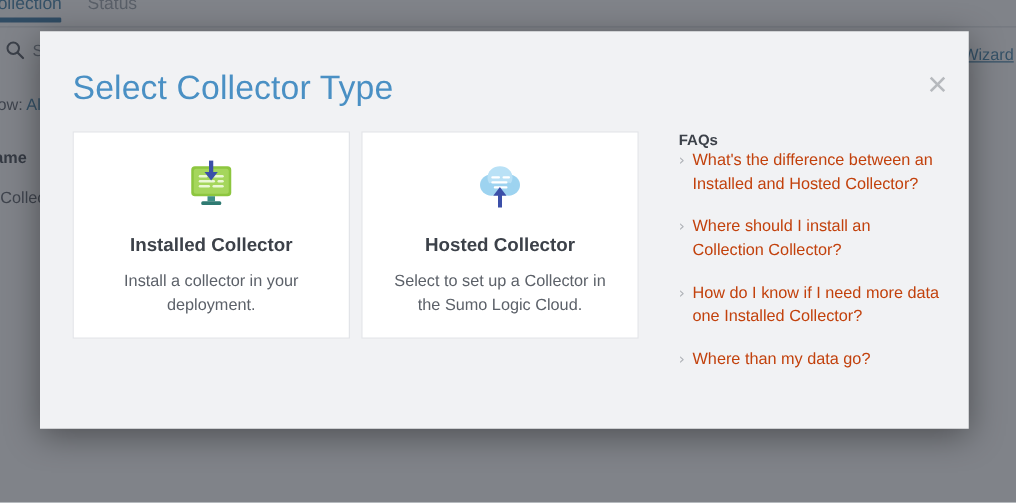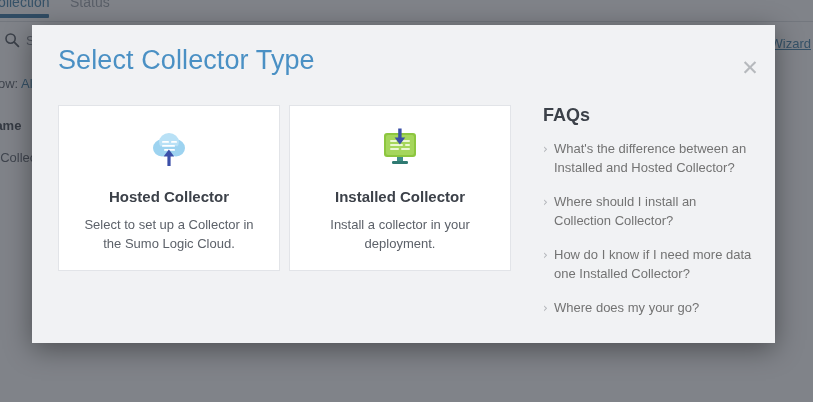--- a/index.html
+++ b/index.html
@@ -135,21 +135,21 @@
     line-height: 26px;
     text-align: center;
     font-family: "DejaVu Sans", sans-serif;
     cursor: pointer;
     user-select: none;
   }
 
   #modal-title {
     position: absolute;
     left: 26px;
-    top: 20px;
+    top: 30px;
     font-size: 27px;
     font-weight: normal;
     color: #4a90c4;
     letter-spacing: 0.1px;
   }
 
   #modal-body {
     position: absolute;
     left: 26px;
     top: 80px;
@@ -199,43 +199,42 @@
     width: 175px;
   }
 
   
   #faq {
     margin-left: 32px;
     width: 226px;
   }
 
   #faq-heading {
-    font-size: 18px;
+    font-size: 12px;
     font-weight: bold;
     color: #3c4149;
-    margin-bottom: 14px;
   }
 
   .faq-item {
     display: flex;
     align-items: flex-start;
     margin-bottom: 15px;
     cursor: pointer;
   }
   .faq-chevron {
     flex: 0 0 auto;
     width: 11px;
     font-size: 12px;
     line-height: 1.5;
     color: #b0b3b8;
     font-family: "DejaVu Sans", sans-serif;
   }
   .faq-text {
     font-size: 13px;
-    color: #737373;
+    color: #c2410c;
     line-height: 1.46;
   }
 </style>
 </head>
 <body>
 
 <div id="app-background">
 
   <div class="bg-tabbar">
     <span class="bg-tab active">Collection</span>
@@ -273,65 +272,65 @@
   <h1 id="modal-title">Select Collector Type</h1>
 
   <div id="modal-body">
 
     <div id="cards">
 
       <div class="collector-card">
         <div class="card-icon">
           <svg width="46" height="44" viewBox="0 0 46 44">
 
+            <rect x="7" y="5" width="32" height="24" rx="3" fill="#8dc63f"></rect>
+            <rect x="9" y="7" width="28" height="20" rx="2" fill="#a5d65c"></rect>
+
+            <rect x="13" y="12" width="7" height="2" rx="1" fill="#eaf7d4"></rect>
+            <rect x="22" y="12" width="11" height="2" rx="1" fill="#eaf7d4"></rect>
+            <rect x="13" y="16" width="13" height="2" rx="1" fill="#eaf7d4"></rect>
+            <rect x="28" y="16" width="5" height="2" rx="1" fill="#eaf7d4"></rect>
+            <rect x="13" y="20" width="9" height="2" rx="1" fill="#eaf7d4"></rect>
+            <rect x="24" y="20" width="9" height="2" rx="1" fill="#eaf7d4"></rect>
+
+            <rect x="20" y="29" width="6" height="4" fill="#3f8f86"></rect>
+            <rect x="15" y="33" width="16" height="3" rx="1.2" fill="#2f7a72"></rect>
+
+            <rect x="21.2" y="0.5" width="3.4" height="11" fill="#3b4fa8"></rect>
+            <polygon points="17.6,9.5 28.2,9.5 22.9,16.4" fill="#3b4fa8"></polygon>
+          </svg>
+        </div>
+        <div class="card-title">Installed Collector</div>
+        <div class="card-desc">Install a collector in your deployment.</div>
+      </div>
+
+      <div class="collector-card">
+        <div class="card-icon">
+          <svg width="46" height="44" viewBox="0 0 46 44">
+
             <g>
               <ellipse cx="16" cy="20" rx="9" ry="8.5" fill="#9dd3f0"></ellipse>
               <ellipse cx="30" cy="20" rx="9" ry="8.5" fill="#9dd3f0"></ellipse>
               <ellipse cx="23" cy="14" rx="10" ry="9" fill="#b9e1f6"></ellipse>
               <rect x="12" y="18" width="22" height="10" rx="5" fill="#9dd3f0"></rect>
             </g>
 
             <rect x="16" y="13" width="7" height="1.8" rx="0.9" fill="#ffffff"></rect>
             <rect x="25" y="13" width="6" height="1.8" rx="0.9" fill="#ffffff"></rect>
             <rect x="16" y="17" width="13" height="1.8" rx="0.9" fill="#ffffff"></rect>
             <rect x="18" y="21" width="11" height="1.8" rx="0.9" fill="#ffffff"></rect>
 
             <rect x="21.4" y="26" width="3.2" height="12" fill="#3b4fa8"></rect>
             <polygon points="17.6,28.5 28.2,28.5 22.9,21.5" fill="#3b4fa8"></polygon>
           </svg>
         </div>
         <div class="card-title">Hosted Collector</div>
         <div class="card-desc">Select to set up a Collector in the Sumo Logic Cloud.</div>
       </div>
 
-      <div class="collector-card">
-        <div class="card-icon">
-          <svg width="46" height="44" viewBox="0 0 46 44">
-
-            <rect x="7" y="5" width="32" height="24" rx="3" fill="#8dc63f"></rect>
-            <rect x="9" y="7" width="28" height="20" rx="2" fill="#a5d65c"></rect>
-
-            <rect x="13" y="12" width="7" height="2" rx="1" fill="#eaf7d4"></rect>
-            <rect x="22" y="12" width="11" height="2" rx="1" fill="#eaf7d4"></rect>
-            <rect x="13" y="16" width="13" height="2" rx="1" fill="#eaf7d4"></rect>
-            <rect x="28" y="16" width="5" height="2" rx="1" fill="#eaf7d4"></rect>
-            <rect x="13" y="20" width="9" height="2" rx="1" fill="#eaf7d4"></rect>
-            <rect x="24" y="20" width="9" height="2" rx="1" fill="#eaf7d4"></rect>
-
-            <rect x="20" y="29" width="6" height="4" fill="#3f8f86"></rect>
-            <rect x="15" y="33" width="16" height="3" rx="1.2" fill="#2f7a72"></rect>
-
-            <rect x="21.2" y="0.5" width="3.4" height="11" fill="#3b4fa8"></rect>
-            <polygon points="17.6,9.5 28.2,9.5 22.9,16.4" fill="#3b4fa8"></polygon>
-          </svg>
-        </div>
-        <div class="card-title">Installed Collector</div>
-        <div class="card-desc">Install a collector in your deployment.</div>
-      </div>
-
     </div>
 
     <div id="faq">
       <div id="faq-heading">FAQs</div>
 
       <div class="faq-item">
         <span class="faq-chevron">›</span>
         <span class="faq-text">What's the difference between an Installed and Hosted Collector?</span>
       </div>
 
@@ -340,18 +339,18 @@
         <span class="faq-text">Where should I install an Collection Collector?</span>
       </div>
 
       <div class="faq-item">
         <span class="faq-chevron">›</span>
         <span class="faq-text">How do I know if I need more data one Installed Collector?</span>
       </div>
 
       <div class="faq-item">
         <span class="faq-chevron">›</span>
-        <span class="faq-text">Where does my your go?</span>
+        <span class="faq-text">Where than my data go?</span>
       </div>
     </div>
 
   </div>
 </div>
 
 </body></html>

